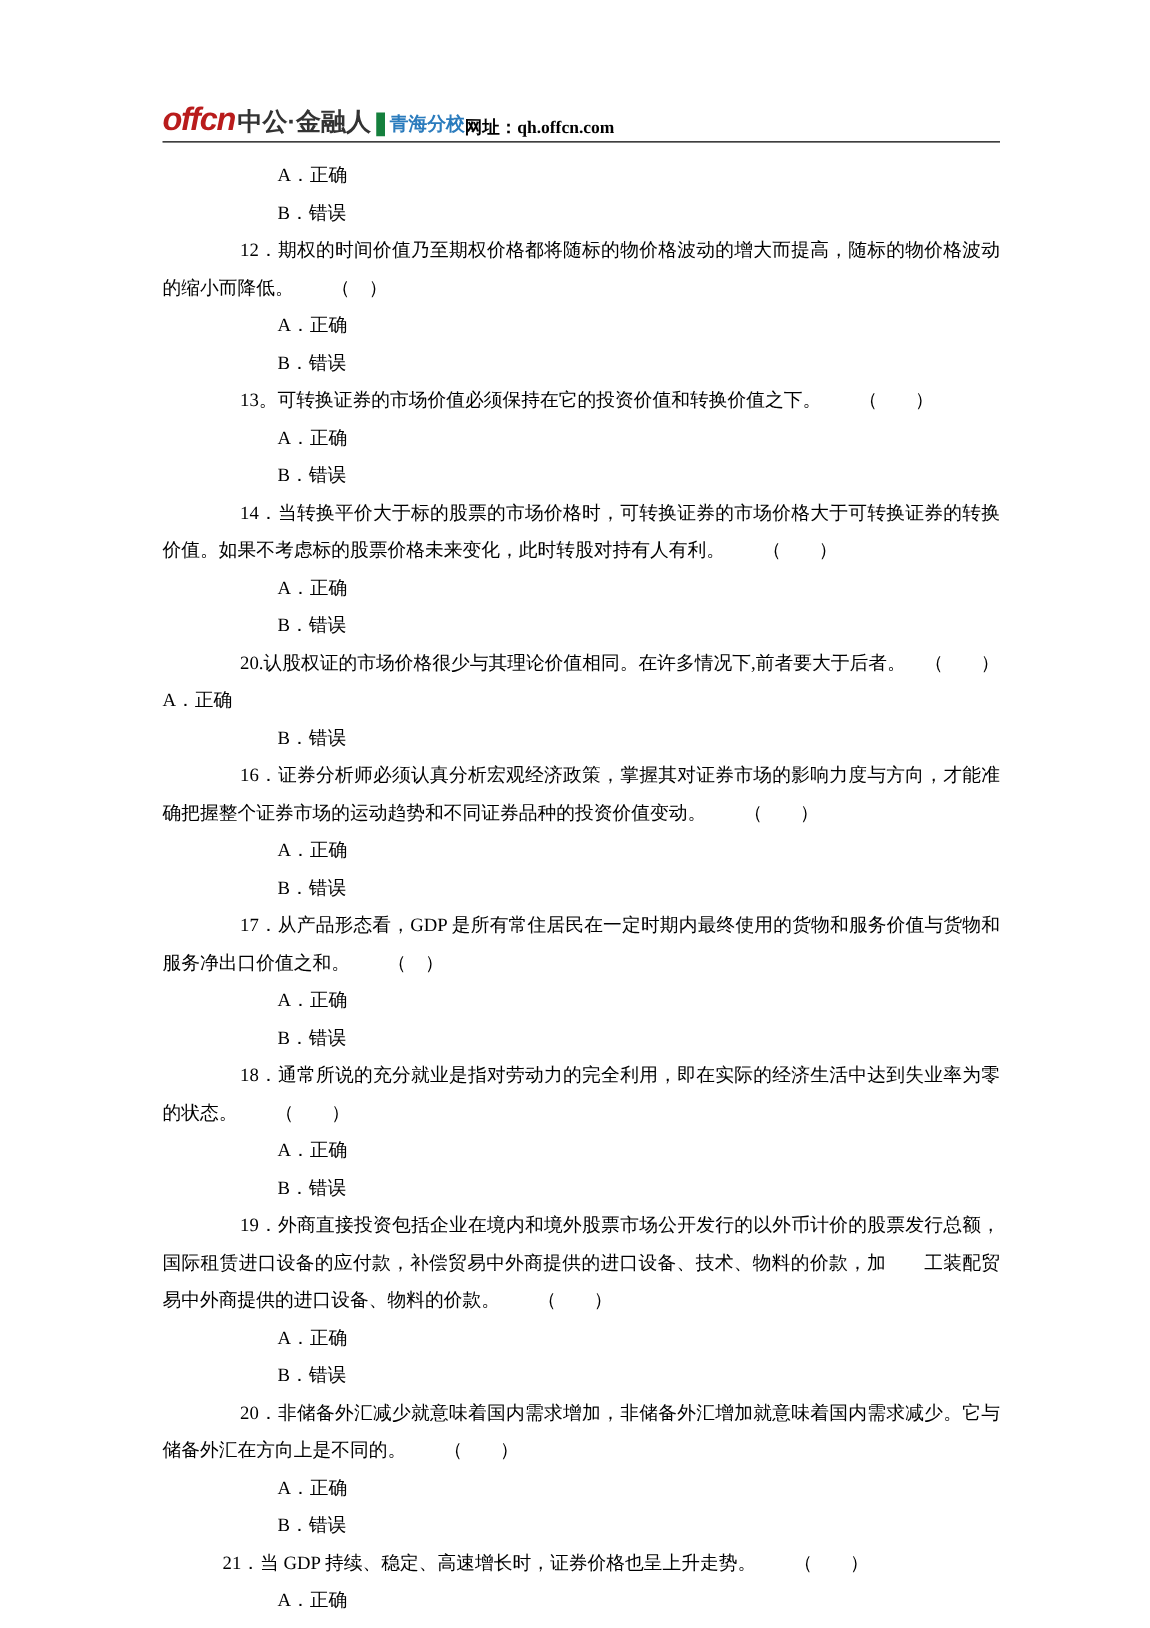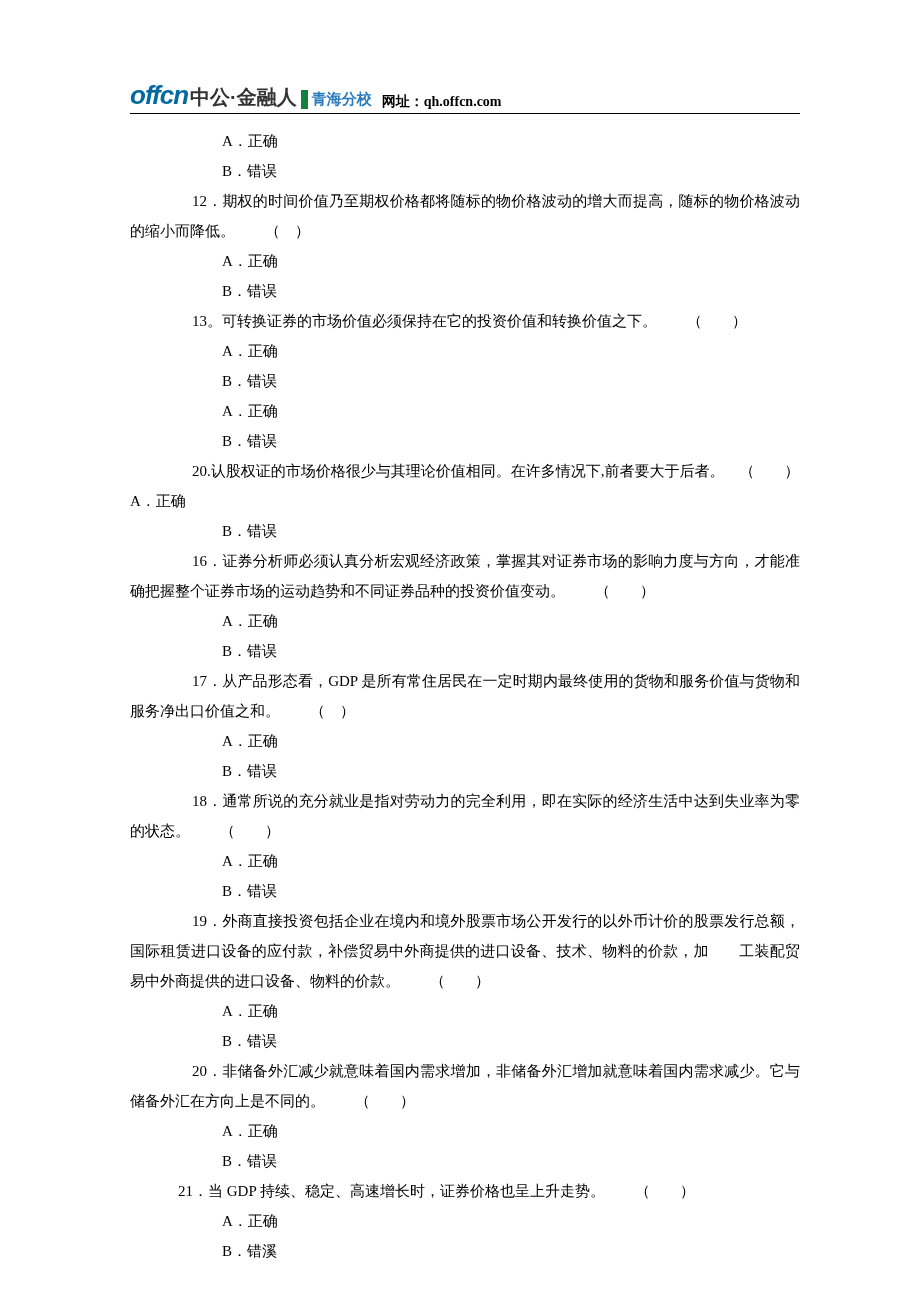--- a/index.html
+++ b/index.html
@@ -21,21 +21,21 @@
     border-bottom: 1px solid #000;
     padding-bottom: 2px;
     margin-bottom: 12px;
   }
   .logo-block {
     display: flex;
     align-items: baseline;
     font-family: "Microsoft YaHei", Arial, sans-serif;
   }
   .logo-offcn {
-    color: #0369a1;
+    color: #b91c1c;
     font-weight: bold;
     font-style: italic;
     font-size: 26px;
     letter-spacing: -1px;
   }
   .logo-zg {
     color: #333;
     font-weight: bold;
     font-size: 20px;
     margin-left: 2px;
@@ -53,21 +53,20 @@
     text-align: left;
     font-family: "SimSun", serif;
     font-size: 14px;
     font-weight: bold;
     padding-left: 30px;
   }
   .header-right {
     font-family: "SimSun", serif;
     font-size: 14px;
     font-weight: bold;
-    margin-left: 10px;
   }
   .body-text {
     line-height: 2.0;
     text-align: justify;
   }
   .indent-opt {
     padding-left: 92px;
   }
   .indent-q {
     text-indent: 62px;
@@ -96,20 +95,21 @@
     <div class="indent-opt">B．错误</div>
 
     <div class="indent-q">12．期权的时间价值乃至期权价格都将随标的物价格波动的增大而提高，随标的物价格波动的缩小而降低。　　（　）</div>
     <div class="indent-opt">A．正确</div>
     <div class="indent-opt">B．错误</div>
 
     <div class="indent-q">13。可转换证券的市场价值必须保持在它的投资价值和转换价值之下。　　（　　）</div>
     <div class="indent-opt">A．正确</div>
     <div class="indent-opt">B．错误</div>
 
+    <div class="indent-q">14．当转换平价大于标的股票的市场价格时，可转换证券的市场价格大于可转换证券的转换价值。如果不考虑标的股票价格未来变化，此时转股对持有人有利。　　（　　）</div>
     <div class="indent-opt">A．正确</div>
     <div class="indent-opt">B．错误</div>
 
     <div class="indent-q">20.认股权证的市场价格很少与其理论价值相同。在许多情况下,前者要大于后者。　（　　）</div>
     <div class="no-indent">A．正确</div>
     <div class="indent-opt">B．错误</div>
 
     <div class="indent-q">16．证券分析师必须认真分析宏观经济政策，掌握其对证券市场的影响力度与方向，才能准确把握整个证券市场的运动趋势和不同证券品种的投资价值变动。　　（　　）</div>
     <div class="indent-opt">A．正确</div>
     <div class="indent-opt">B．错误</div>

